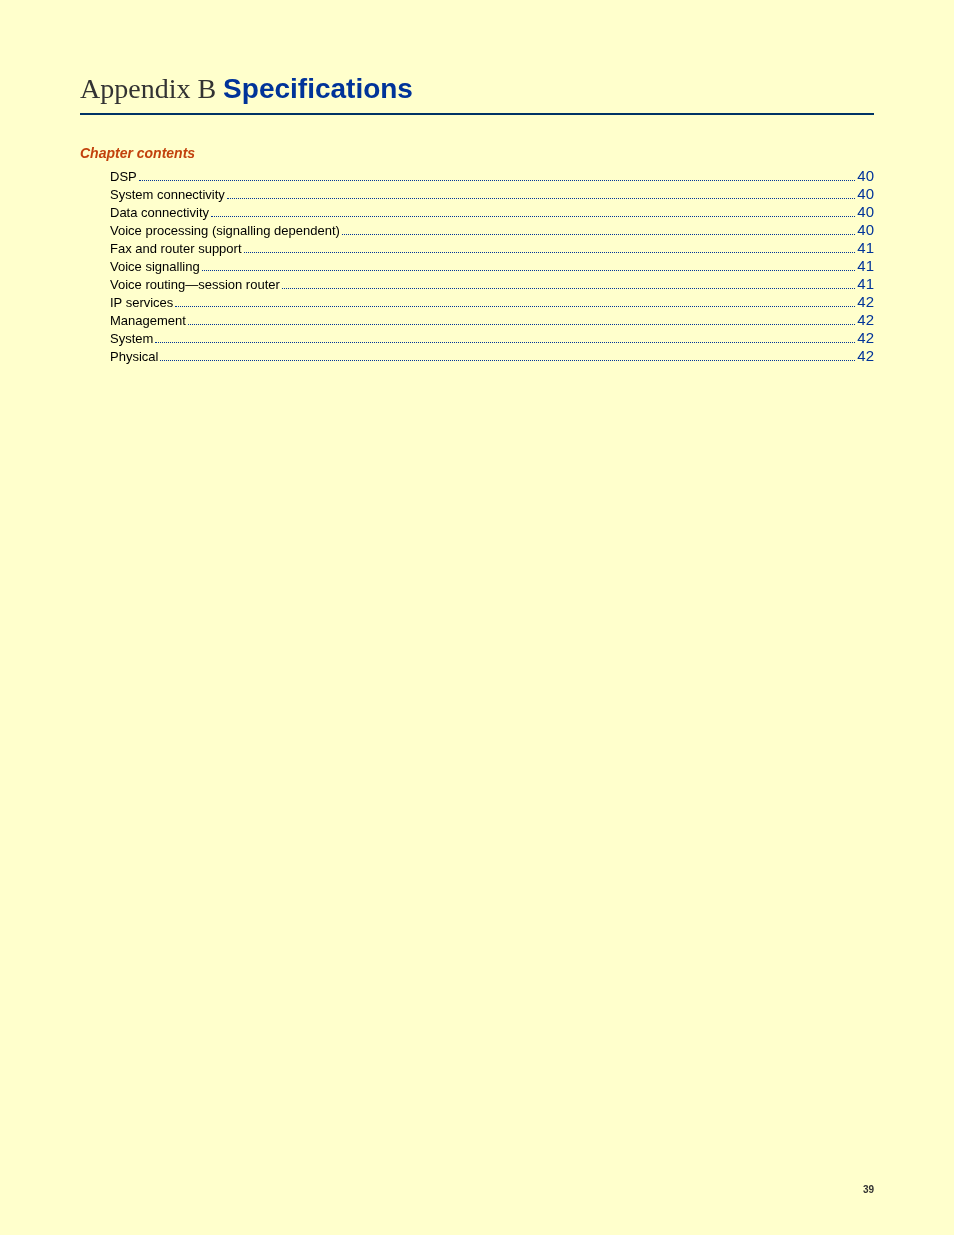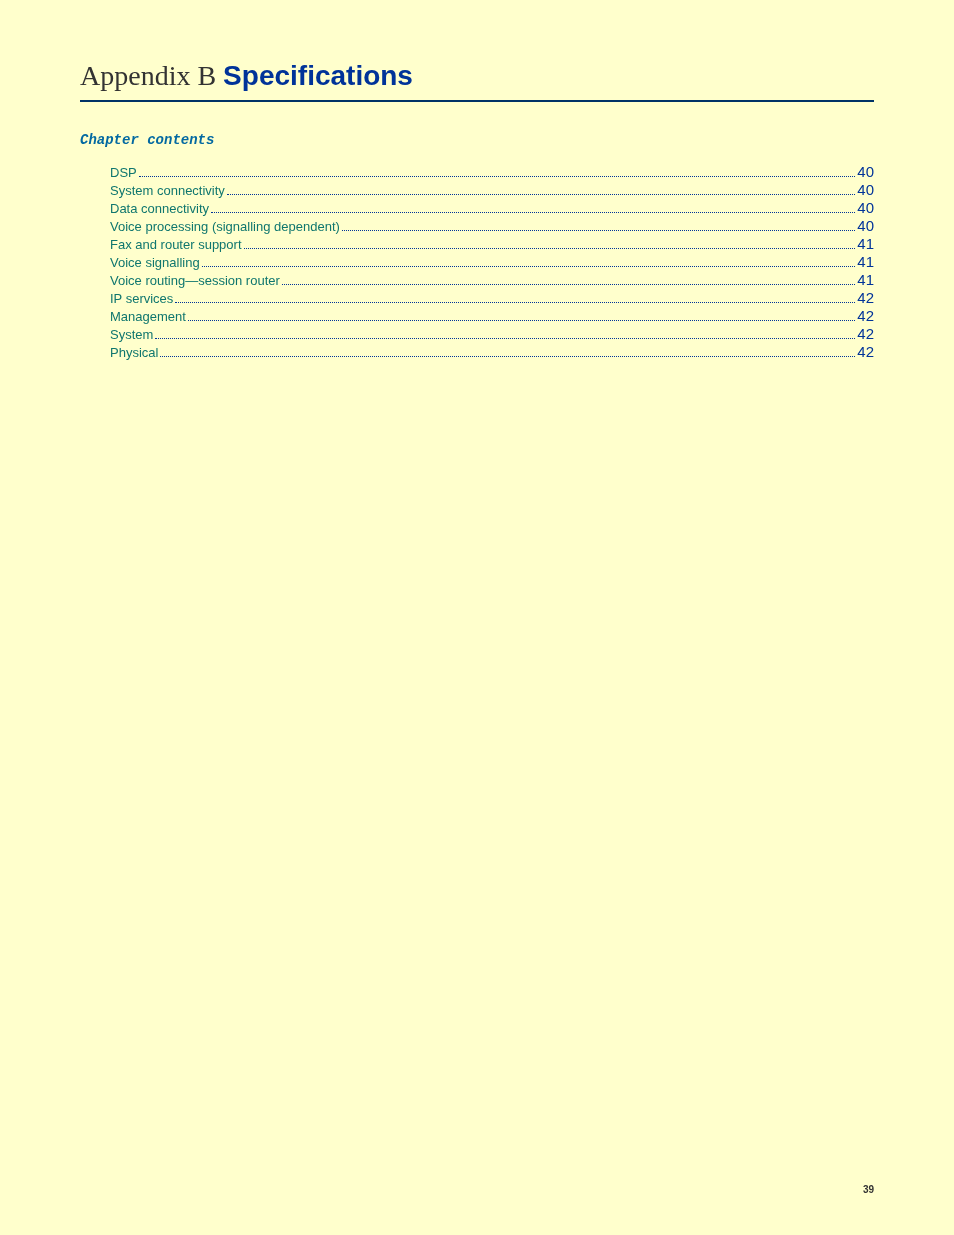--- a/index.html
+++ b/index.html
@@ -21,59 +21,60 @@
       max-width: 954px;
       min-height: 1235px;
       background-color: #ffffcc;
       position: relative;
     }
 
     .chapter-header {
       border-bottom: 2px solid #003366;
       padding-bottom: 8px;
       margin-bottom: 30px;
+      margin-top: 13px;
     }
 
     .chapter-title {
       font-size: 28px;
       color: #333333;
       font-weight: normal;
       font-family: "Times New Roman", Times, serif;
     }
 
     .chapter-title-bold {
       font-size: 28px;
       color: #003399;
       font-weight: bold;
       font-family: Arial, sans-serif;
     }
 
     .chapter-contents-label {
       font-size: 14px;
       font-weight: bold;
       font-style: italic;
-      color: #0369a1;
-      margin-bottom: 15px;
-      font-family: Liberation Mono, monospace;
+      color: #c2410c;
+      margin-bottom: 6px;
+      font-family: Liberation Sans, sans-serif;
     }
 
     .toc-row {
       display: flex;
       align-items: baseline;
       margin-bottom: 1px;
     }
 
     .toc-entry {
       display: flex;
       width: 100%;
       align-items: baseline;
     }
 
     .toc-link {
-      color: #0f766e;
+      color: #000000;
       font-size: 13px;
       font-family: Arial, sans-serif;
       white-space: nowrap;
       flex-shrink: 0;
       padding-left: 30px;
     }
 
     .toc-dots {
       flex: 1;
       border-bottom: 1px dotted #003399;

